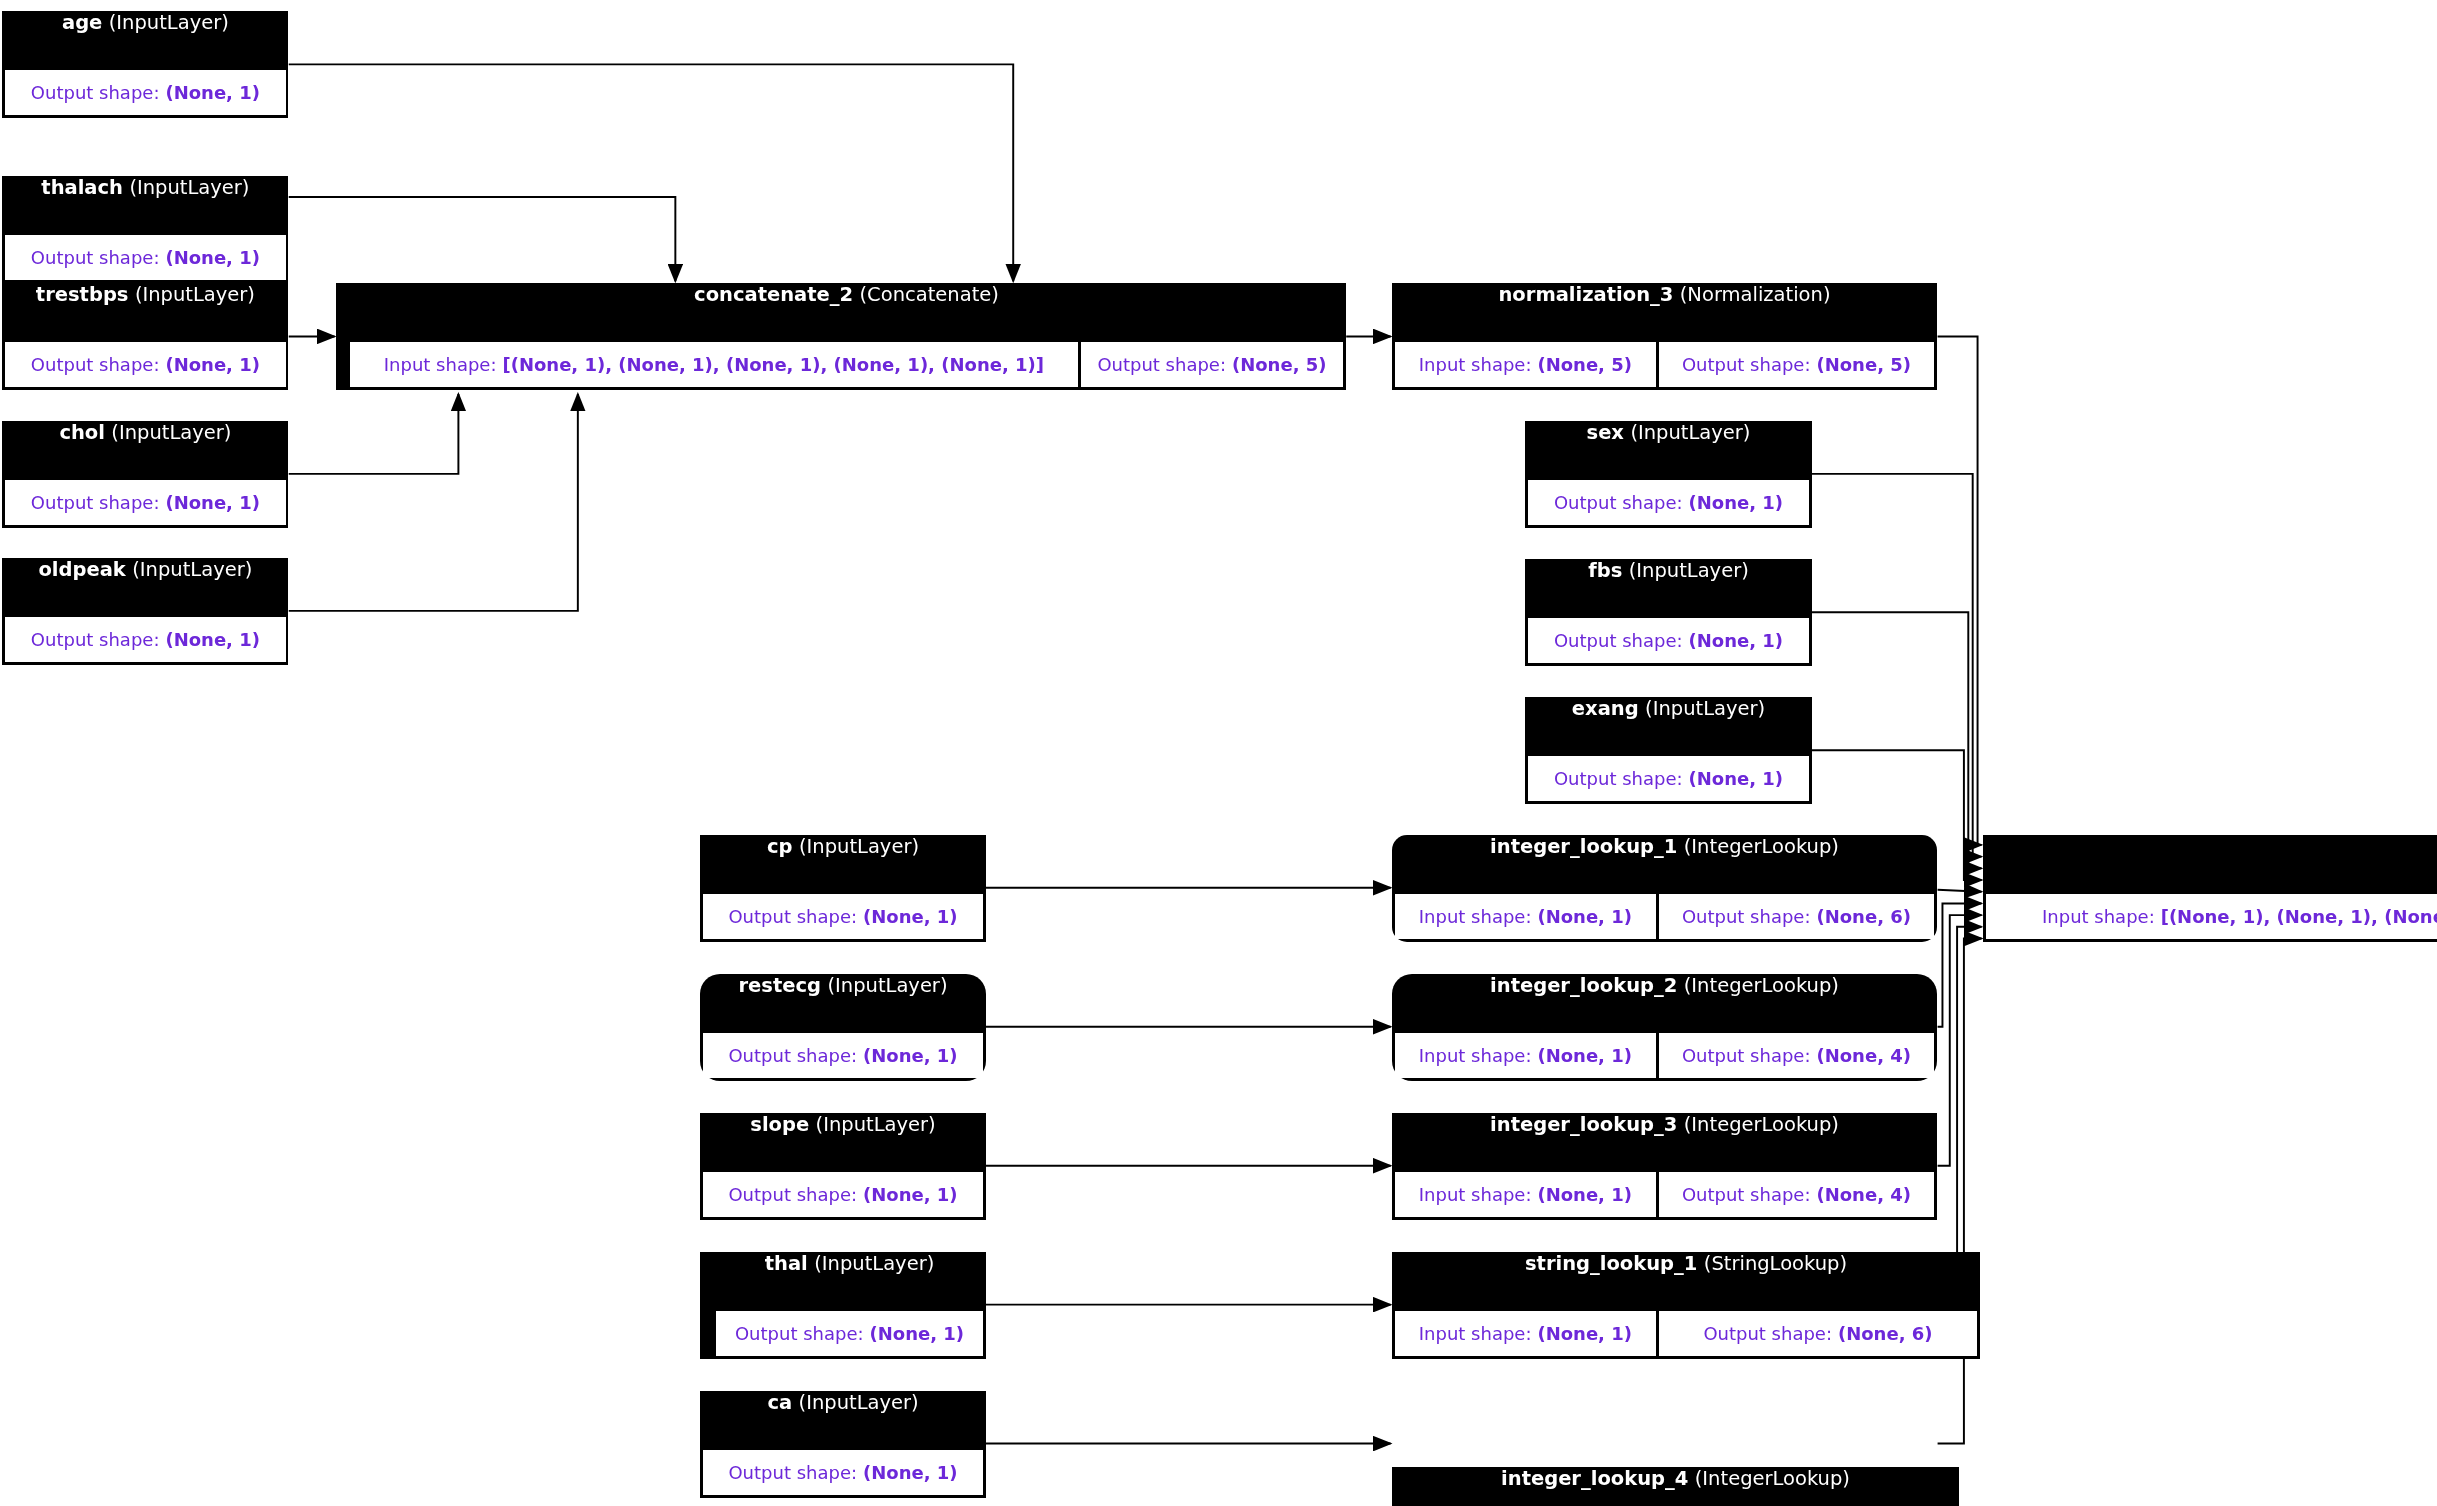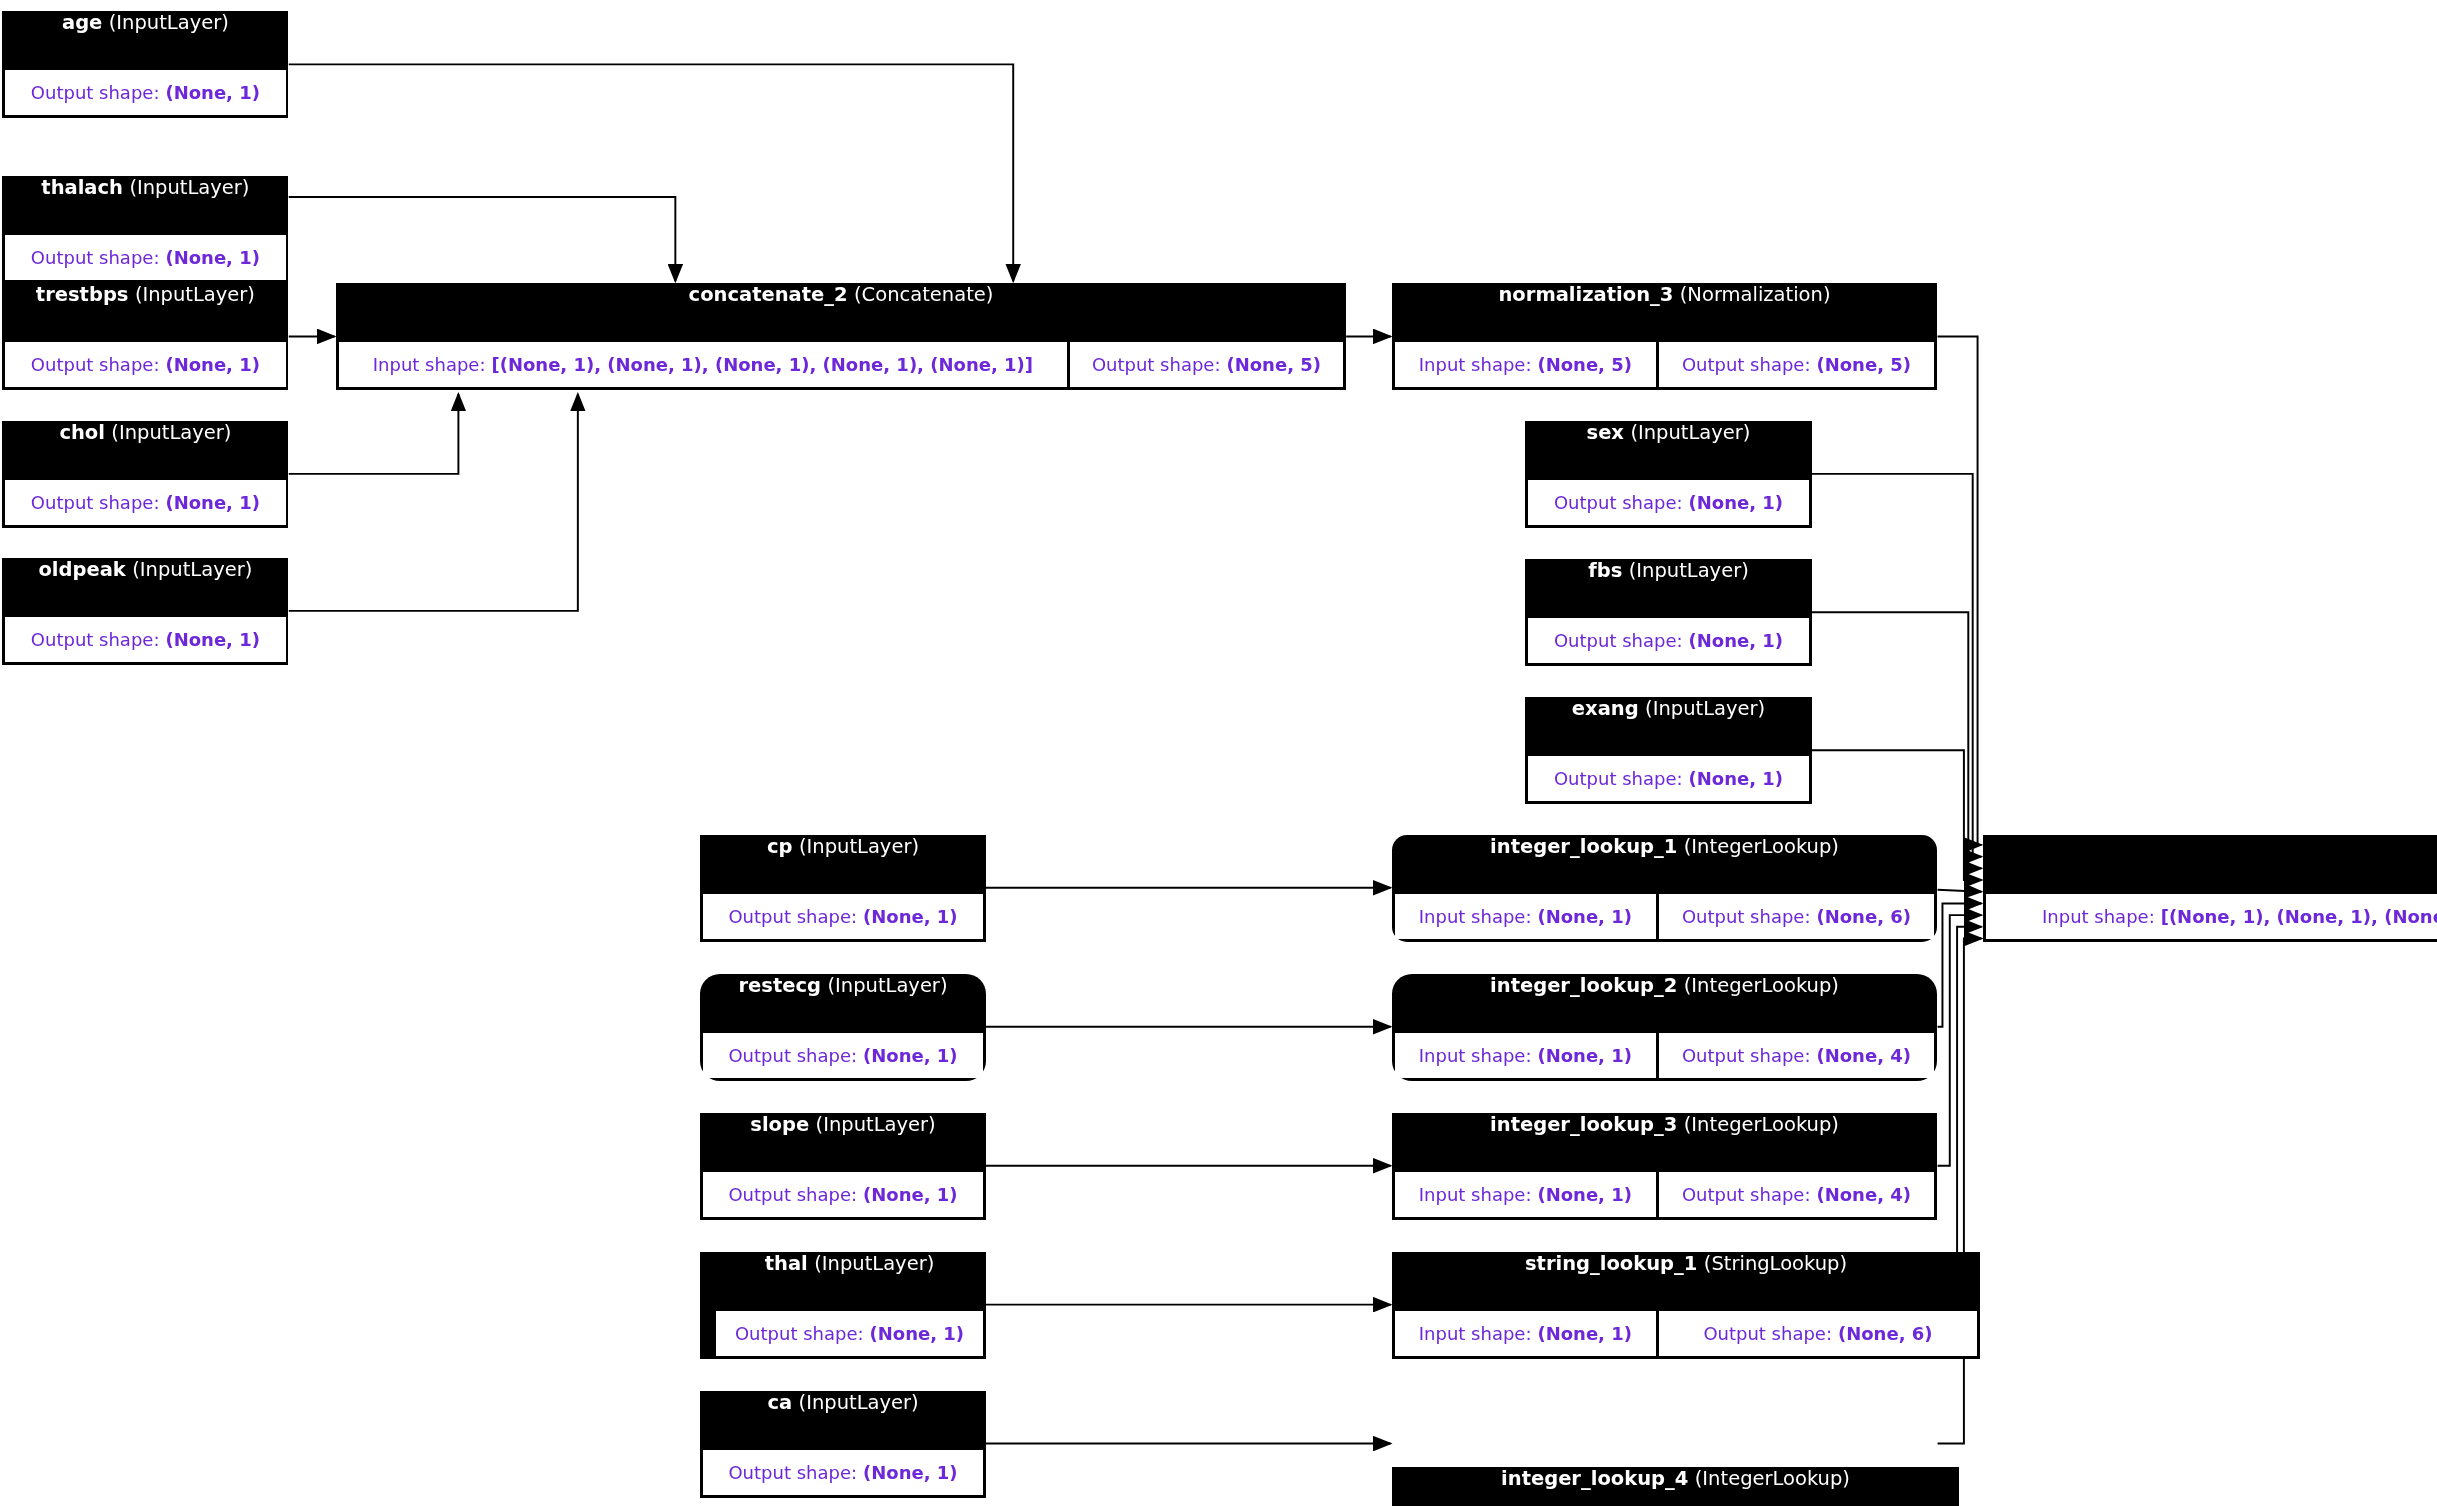--- a/index.html
+++ b/index.html
@@ -145,21 +145,21 @@
         <span>(InputLayer)</span>
       </div>
     <div class="body">
         <div class="cell">
           <span>Output shape:</span>
           <span class="val">(None, 1)</span>
         </div>
       </div>
   </div>
 
-  <div class="node" style="left:336px;top:283px;width:1010px;">
+  <div class="node" style="left:336px;top:283px;width:1010px;padding-left:11px;">
     <div class="title">
         <span class="nm">concatenate_2</span>
         <span>(Concatenate)</span>
       </div>
     <div class="body">
       <div class="cell fixed" style="width:728px;">
           <span>Input shape:</span>
           <span class="val">[(None, 1), (None, 1), (None, 1), (None, 1), (None, 1)]</span>
         </div>
       <div class="cell">

